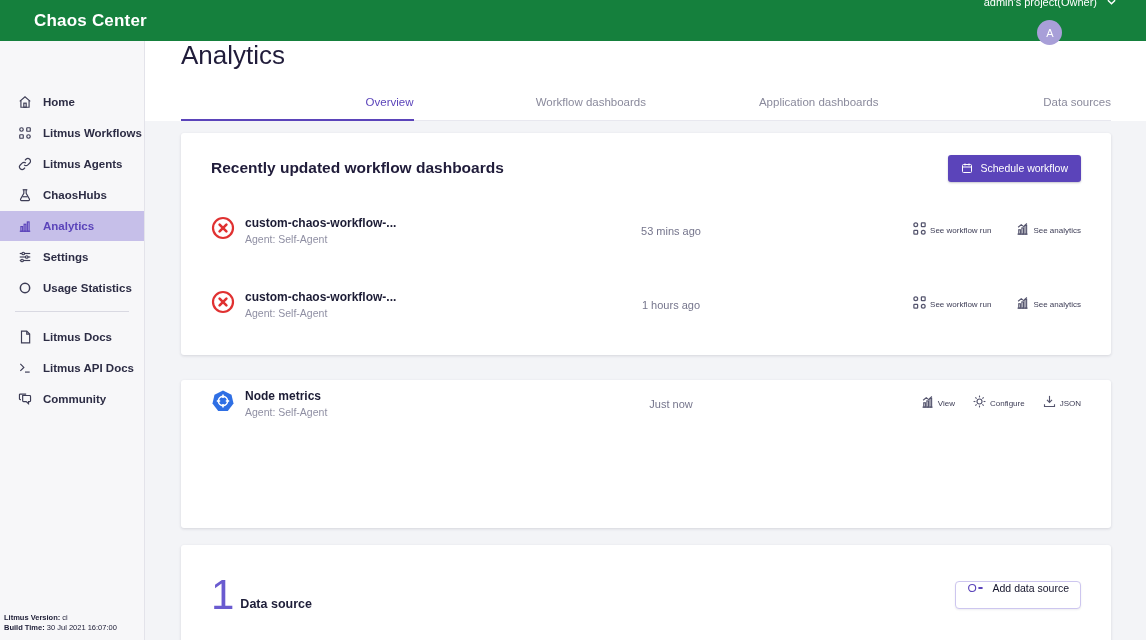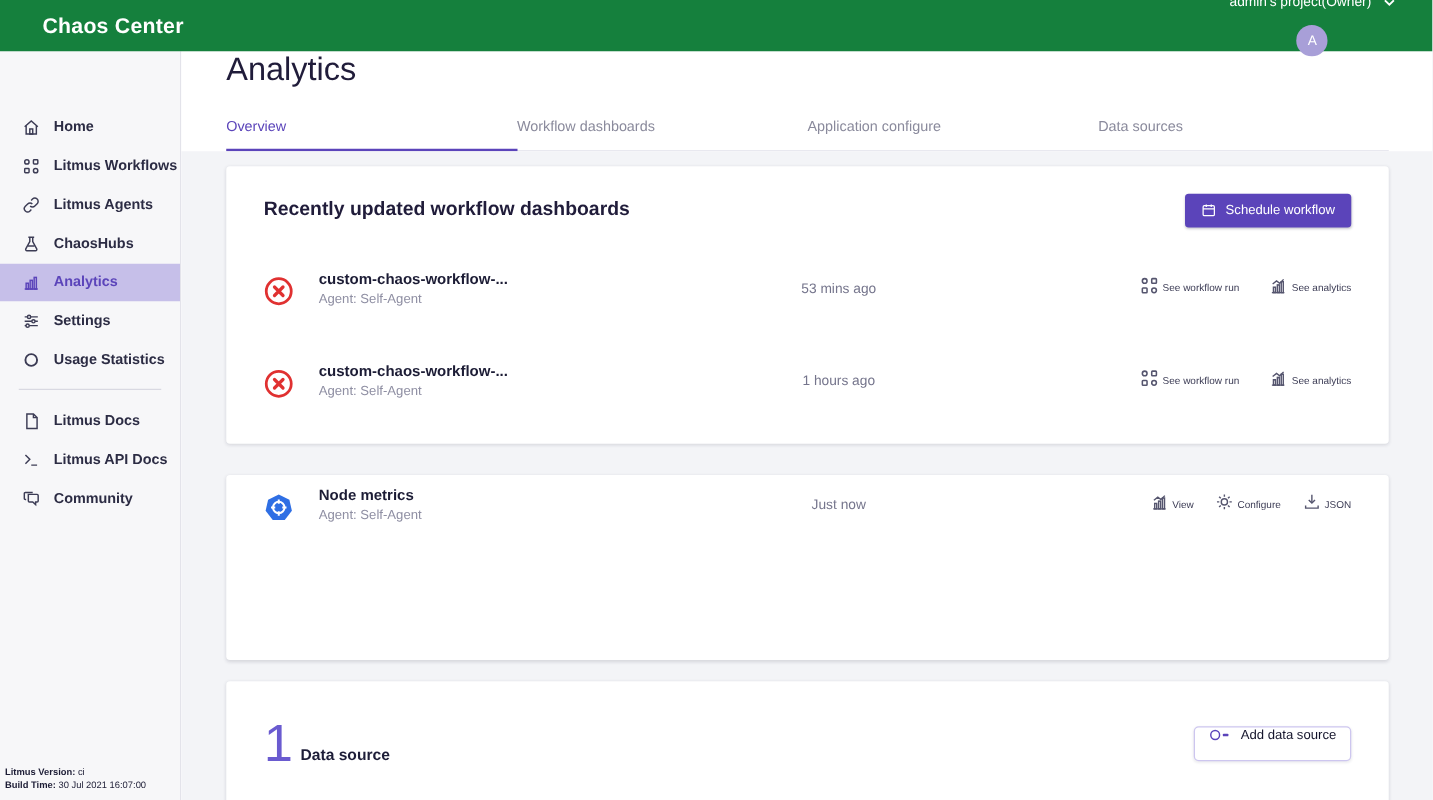--- a/index.html
+++ b/index.html
@@ -30,41 +30,41 @@
   .nav-icon svg { width:14px; height:14px; }
   .sidebar-divider { border:none; border-top:1px solid #d9d9e2; margin:8px 15px 10px 15px; }
   .sidebar-footer { position:absolute; left:4px; bottom:7px; font-size:7.5px; color:#1c1c35; line-height:1.35; }
   .sidebar-footer b { font-weight:bold; }
 
   
   .main { position:absolute; top:41px; left:145px; width:1001px; height:599px;
           background:#fff; display:flex; flex-direction:column; }
   .page-title { font-size:26px; font-weight:500; color:#201c3a; margin:0 0 0 36px; line-height:1.15; }
   .tabs { display:flex; margin:16px 35px 0 36px; border-bottom:1px solid #e8e8ef; }
-  .tab { width:25%; text-align:left; font-size:11.5px; color:#8a8a9c; padding:9px 0 11px 0;
+  .tab { width:25%; text-align:right; font-size:11.5px; color:#8a8a9c; padding:9px 0 11px 0;
          cursor:pointer; border-bottom:2px solid transparent; margin-bottom:-1px; }
   .tab.active { color:#5b44ba; border-bottom:2px solid #5b44ba; }
 
   .content { flex:1; background:#f3f4f7; padding:12px 35px 0 36px; overflow:hidden; }
   .card { background:#fff; border-radius:3px; box-shadow:0 1px 3px rgba(30,30,60,.14); margin-bottom:17px; }
   .card-head { display:flex; align-items:center; justify-content:space-between; padding:22px 30px 0 30px; }
   .card-title { font-size:15.5px; font-weight:bold; color:#201c3a; }
   .btn-primary { display:flex; align-items:center; gap:7px; background:#5b44ba; color:#fff;
                  border:none; border-radius:3px; height:27px; padding:0 13px; font-size:10.5px;
                  font-family:inherit; cursor:pointer; box-shadow:0 1px 2px rgba(30,30,60,.25); }
   .btn-primary svg { width:12px; height:12px; }
 
   .card-workflows { height:222px; }
   .card-apps { height:148px; }
   .card-datasource { height:101px; }
 
   .dash-row { display:flex; align-items:center; height:48px; margin:0 30px; }
   .dash-row.first { margin-top:25px; }
   .dash-row.second { margin-top:26px; }
-  .row-left { display:flex; align-items:flex-end; gap:20px; width:300px; }
+  .row-left { display:flex; align-items:flex-start; gap:10px; width:300px; }
   .row-icon { width:24px; height:24px; flex:0 0 24px; }
   .row-icon svg { width:24px; height:24px; }
   .row-name { font-size:12px; font-weight:bold; color:#1c1c35; }
   .row-agent { font-size:10.5px; color:#8f8fa3; margin-top:3px; }
   .row-time { width:320px; text-align:center; font-size:11px; color:#75758c; }
   .row-actions { margin-left:auto; display:flex; gap:24px; }
   .action { display:flex; flex-direction:row; align-items:center; gap:3px; cursor:pointer; }
   .action-icon { color:#55556e; }
   .action-icon svg { width:15px; height:15px; }
   .action-label { font-size:8px; color:#3c3c55; white-space:nowrap; }
@@ -214,21 +214,21 @@
       <div><b>Build Time:</b><span> 30 Jul 2021 16:07:00</span></div>
     </div>
   </div>
 
   <div class="main">
     <h1 class="page-title">Analytics</h1>
 
     <div class="tabs">
       <div class="tab active">Overview</div>
       <div class="tab">Workflow dashboards</div>
-      <div class="tab">Application configure</div>
+      <div class="tab">Application dashboards</div>
       <div class="tab">Data sources</div>
     </div>
 
     <div class="content">
 
       <div class="card card-workflows">
         <div class="card-head">
           <div class="card-title">Recently updated workflow dashboards</div>
           <button class="btn-primary">
             <span style="display:flex;">

